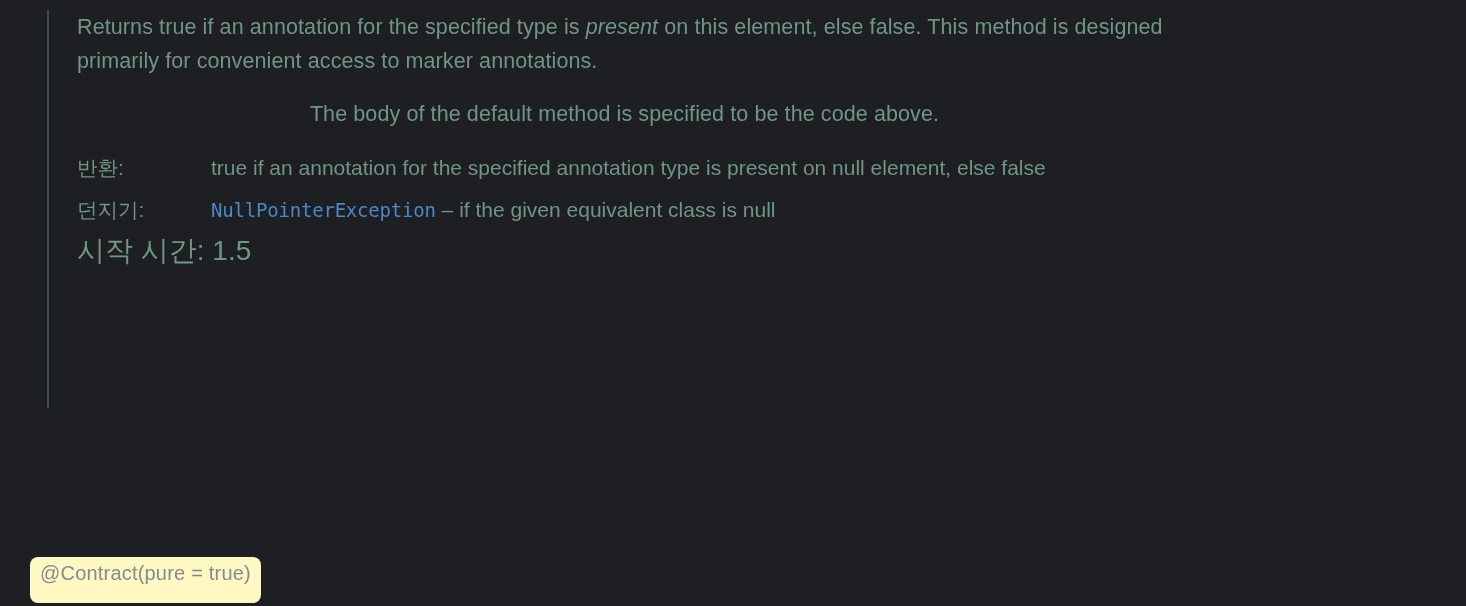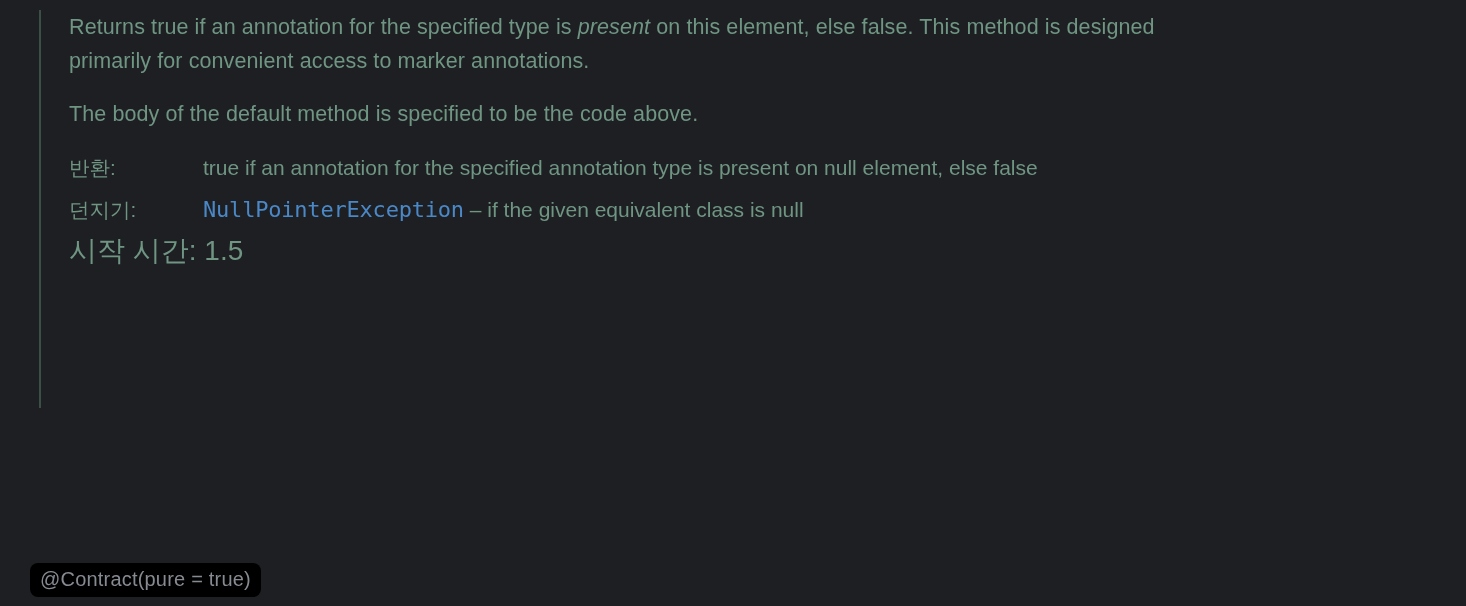--- a/index.html
+++ b/index.html
@@ -19,21 +19,21 @@
     position: relative;
     width: 1466px;
     height: 606px;
     background: #1e1f22;
     box-sizing: border-box;
   }
 
   
   .doc-section {
     position: absolute;
-    left: 8px;
+    left: 16px;
     top: 10px;
     width: 1176px;
     padding-left: 33px;
     box-sizing: border-box;
   }
   .doc-rule {
     position: absolute;
     left: 31px;
     top: 0px;
     width: 2px;
@@ -49,21 +49,21 @@
   .para {
     color: #6f9583;
     font-size: 21.5px;
     line-height: 34px;
     letter-spacing: 0.1px;
     margin: 0 0 20px 0;
     max-width: 1150px;
   }
   .para.p1 { margin-bottom: 19px; }
   .para.p2 { margin-bottom: 19px; max-width: 1185px; }
-  .para.p3 { margin-bottom: 16px; }
+  .para.p3 { margin-bottom: 16px; text-align: center; }
 
   .ital {
     font-style: italic;
   }
   .mono {
     font-family: "DejaVu Sans Mono", "Liberation Mono", monospace;
     font-size: 19.5px;
     letter-spacing: -0.1px;
   }
 
@@ -90,21 +90,21 @@
     white-space: normal;
   }
   .code-ref {
     font-family: "DejaVu Sans Mono", "Liberation Mono", monospace;
     font-size: 19px;
     color: #7d9e8c;
     letter-spacing: -0.2px;
   }
   .link-ref {
     font-family: "DejaVu Sans Mono", "Liberation Mono", monospace;
-    font-size: 22px;
+    font-size: 19px;
     color: #4a88c7;
     letter-spacing: -0.2px;
     cursor: pointer;
     text-align: center;
   }
   .dash { color: #6f9583; }
 
   .since-row td { line-height: 40px; }
   .since-line {
     color: #6f9583;
@@ -126,24 +126,24 @@
   }
   .code-line {
     position: relative;
     padding-left: 30px;
     height: 44px;
   }
   .line-ann { height: 38px; }
 
   .badge {
     display: inline-block;
-    background: #000000;
+    background: #fef9c3;
     color: #868a91;
     border-radius: 8px;
-    padding: 2px 10px 4px 10px;
+    padding: 2px 10px 16px 10px;
     font-family: "Liberation Sans", sans-serif;
     font-size: 20px;
     line-height: 28px;
     letter-spacing: 0.2px;
     vertical-align: middle;
   }
 </style>
 </head>
 <body>
 

